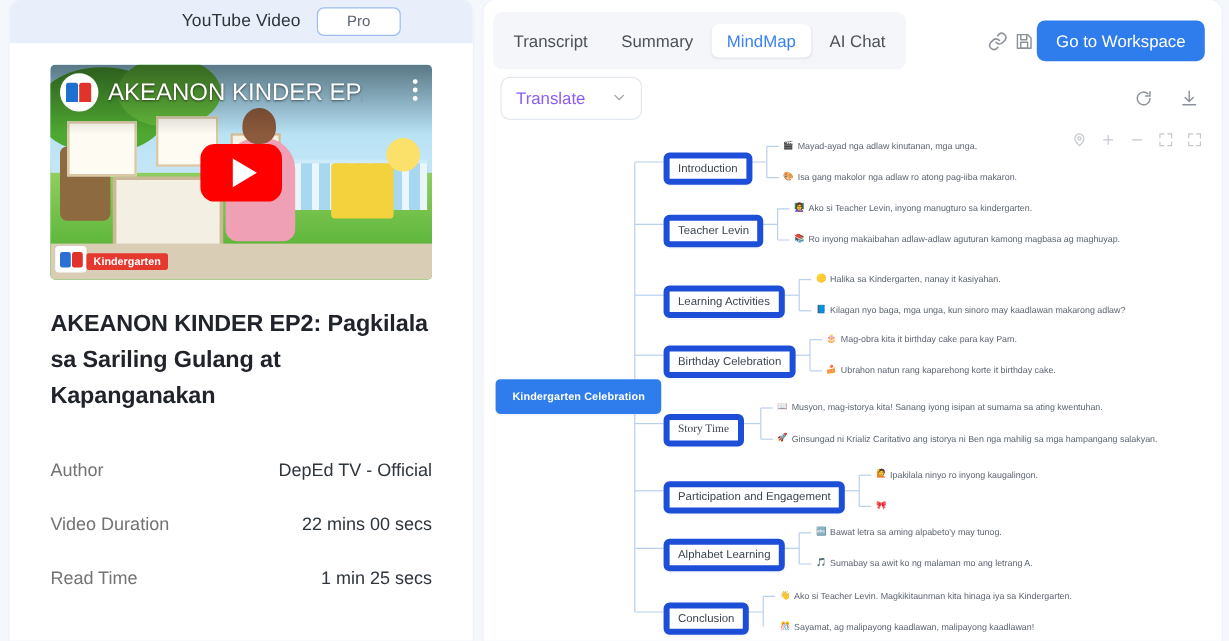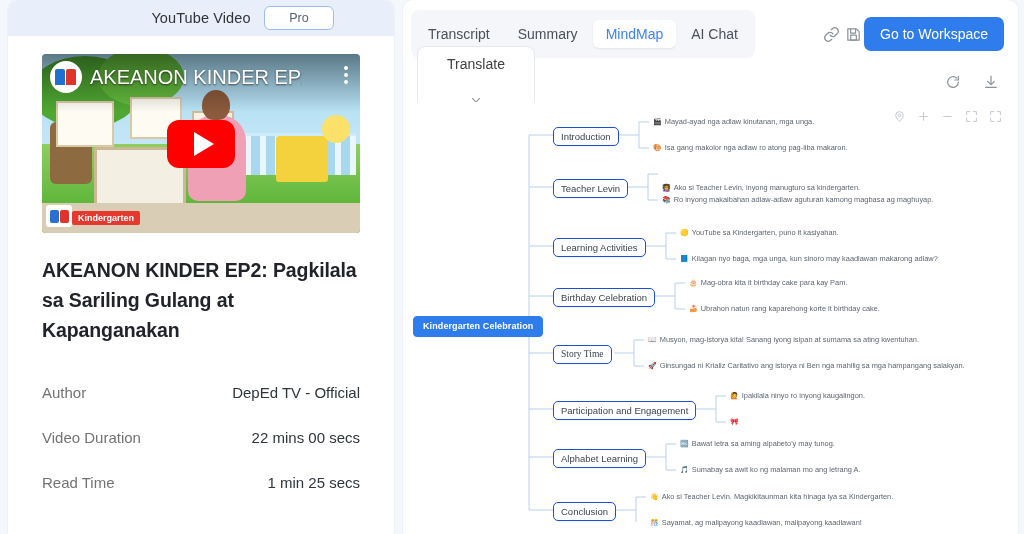--- a/index.html
+++ b/index.html
@@ -157,40 +157,40 @@
     padding: 9px 16px; border-radius: 7px; cursor: pointer;
     white-space: nowrap;
   }
   .rp-toolbar {
     display: flex; align-items: center; padding: 4px 16px 0 14px;
     height: 44px; flex: none;
   }
   .translate-select {
     display: flex; align-items: center; gap: 22px;
     border: 1px solid #e3e7ee; border-radius: 8px;
-    padding: 9px 12px; font-size: 14px; color: #404040;
-    background: #fff; cursor: pointer; min-width: 118px; flex-direction: column;
+    padding: 9px 12px; font-size: 14px; color: #8b5cf6;
+    background: #fff; cursor: pointer; min-width: 118px;
   }
   .chev { color:#9aa1a9; font-size: 11px; }
   .toolbar-right { margin-left: auto; display: flex; gap: 16px; }
 
   
   .mindmap {
     position: relative; flex: 1; overflow: hidden; background: #fff;
   }
   .map-controls {
     position: absolute; right: 16px; top: 8px; display: flex;
     align-items: center; gap: 11px; color: #c2c7ce; z-index: 5;
   }
   .map-controls .mc { cursor: pointer; display:flex; align-items:center; }
 
   .mm-svg { position:absolute; left:0; top:0; }
 
   .node {
-    position: absolute; border: 1px solid #1d4ed8; border-radius: 5px;
+    position: absolute; border: 5px solid #1d4ed8; border-radius: 5px;
     background: #ffffff; color: #3c4450; font-size: 9.5px;
     padding: 3px 7px; white-space: nowrap; line-height: 1.2;
     box-shadow: 0 1px 1px rgba(30,60,120,.04);
   }
   .node.root {
     background: #2f7ded; border-color: #2f7ded; color: #ffffff;
     font-weight: bold; font-size: 9px; padding: 4px 9px;
     border-radius: 4px; letter-spacing: .1px;
   }
   .leaf {
@@ -406,32 +406,32 @@
           <div class="node" style="left: 150px; top: 25px;">Introduction</div>
           <div class="leaf" style="left: 250px; top: 14px; width: 324px;">
             <span class="emo">🎬</span>
             <span class="txt">Mayad-ayad nga adlaw kinutanan, mga unga.</span>
           </div>
           <div class="leaf" style="left: 250px; top: 40px; width: 324px;">
             <span class="emo">🎨</span>
             <span class="txt">Isa gang makolor nga adlaw ro atong pag-iiba makaron.</span>
           </div>
           <div class="node" style="left: 150px; top: 77px;">Teacher Levin</div>
-          <div class="leaf" style="left: 259px; top: 66px; width: 315px; margin-top: 14px;">
+          <div class="leaf" style="left: 259px; top: 66px; width: 315px;">
             <span class="emo">👩‍🏫</span>
             <span class="txt">Ako si Teacher Levin, inyong manugturo sa kindergarten.</span>
           </div>
           <div class="leaf" style="left: 259px; top: 92px; width: 315px;">
             <span class="emo">📚</span>
             <span class="txt">Ro inyong makaibahan adlaw-adlaw aguturan kamong magbasa ag maghuyap.</span>
           </div>
           <div class="node" style="left: 150px; top: 136px;">Learning Activities</div>
           <div class="leaf" style="left: 277px; top: 125px; width: 297px;">
             <span class="emo">🟡</span>
-            <span class="txt">YouTube sa Kindergarten, puno it kasiyahan.</span>
+            <span class="txt">Halika sa Kindergarten, nanay it kasiyahan.</span>
           </div>
           <div class="leaf" style="left: 277px; top: 151px; width: 297px;">
             <span class="emo">📘</span>
             <span class="txt">Kilagan nyo baga, mga unga, kun sinoro may kaadlawan makarong adlaw?</span>
           </div>
           <div class="node" style="left: 150px; top: 186px;">Birthday Celebration</div>
           <div class="leaf" style="left: 286px; top: 175px; width: 288px;">
             <span class="emo">🎂</span>
             <span class="txt">Mag-obra kita it birthday cake para kay Pam.</span>
           </div>

